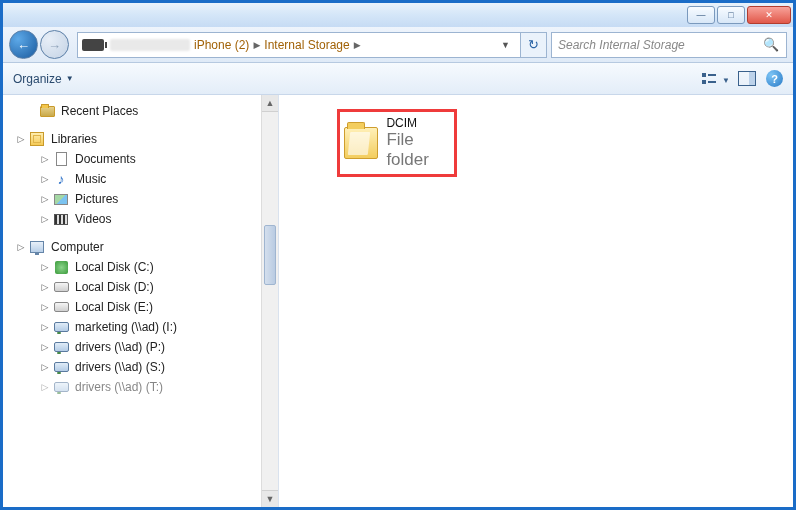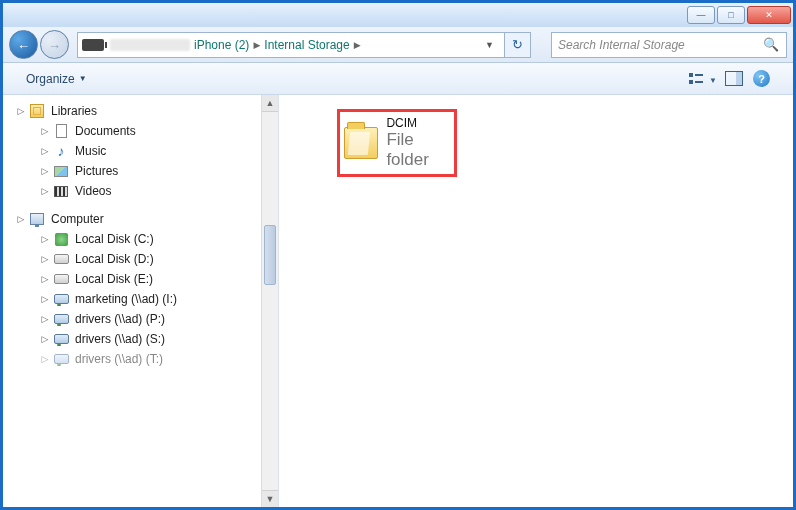--- a/index.html
+++ b/index.html
@@ -30,30 +30,30 @@
   }
   .navbtns { display:flex; align-items:center; margin-right:6px; }
   .navround { width:29px; height:29px; border-radius:50%; border:1px solid #5b7fa7;
     background: radial-gradient(circle at 30% 30%,#5da9e8,#1a5a9e); display:flex;
     align-items:center; justify-content:center; color:#fff; font-size:13px; margin-right:2px; }
   .navround.fwd { background: radial-gradient(circle at 30% 30%,#e7eef7,#c4d3e5); color:#8fa2b8; }
   .addrbox { flex:1; height:26px; border:1px solid #9cb4d1; background:#fff; display:flex; align-items:center; padding:0 4px; font-size:12px; }
   .addrbox .device-icon { width:22px; height:12px; background:#444; border-radius:2px; margin-right:6px; position:relative;}
   .addrbox .device-icon::after{content:"";position:absolute;right:-3px;top:3px;width:2px;height:6px;background:#444;}
   .addrbox .blur { display:inline-block; width:80px; height:12px; background:#e9e9e9; border-radius:2px; filter:blur(1px); margin-right:4px;}
-  .crumb { color:#0f766e;text-align:center; }
+  .crumb { color:#a16207;text-align:center; }
   .arrow-sep { color:#666; margin:0 4px; font-size:9px;}
   .addr-drop { margin-left:auto; font-size:9px; color:#555; padding:0 6px;}
   .refresh-btn { width:26px; height:26px; border:1px solid #9cb4d1; border-left:none; background:#eaf2fb; display:flex; align-items:center; justify-content:center; color:#2a64a6; font-size:13px;}
-  .searchbox { width:236px; height:26px; border:1px solid #9cb4d1; background:#fff; margin-left:20px; display:flex; align-items:center; padding:0 6px; color:#888; font-size:12px; font-style:italic;}
+  .searchbox { width:236px; height:26px; border:1px solid #9cb4d1; background:#fff; margin-left:4px; display:flex; align-items:center; padding:0 6px; color:#888; font-size:12px; font-style:italic;}
   .searchbox .mag { margin-left:auto; color:#6a89ae; font-style:normal; font-size:13px;}
 
   
   .toolbar { height:32px; background: linear-gradient(to bottom,#f6fafe,#e3edf8);
-    border-bottom:1px solid #c8d7ea; display:flex; align-items:center; padding:0 23px; font-size:12px; color:#2a4a6e;}
+    border-bottom:1px solid #c8d7ea; display:flex; align-items:center; padding:0 10px; font-size:12px; color:#2a4a6e;}
   .toolbar .org { display:flex; align-items:center; }
   .toolbar .org .tri { font-size:8px; margin-left:4px;}
   .toolbar .right { margin-left:auto; display:flex; align-items:center; gap:10px;}
   .iconbtn { display:flex; align-items:center; color:#3a618c;}
   .iconbtn svg { display:block; }
   .help-circle { width:17px; height:17px; border-radius:50%; background:radial-gradient(circle at 30% 30%,#7cc4f5,#2a7bc7); color:#fff; display:flex; align-items:center; justify-content:center; font-size:11px; font-weight:bold;}
 
   
   .main { flex:1; display:flex; overflow:hidden;}
   .sidebar { width:276px; border-right:1px solid #d9e2ee; overflow-y:auto; padding:6px 0; font-size:12px; color:#222; position:relative;}
@@ -152,20 +152,26 @@
             <rect x="0.5" y="0.5" width="17" height="14" fill="none" stroke="#3a618c"></rect>
             <rect x="11" y="1" width="6" height="13" fill="#bcd2ea"></rect>
           </svg>
       </div>
       <div class="help-circle">?</div>
     </div>
   </div>
 
   <div class="main">
     <div class="sidebar">
+      <div class="tree-item child">
+        <span class="tree-icon">
+            <span class="folder-ic" style="background:linear-gradient(#e6d08a,#c9a94a)"></span>
+          </span>
+        <span>Recent Places</span>
+      </div>
 
       <div class="tree-item root">
         <span class="tree-expand">▷</span>
         <span class="tree-icon">
             <span class="lib-ic"></span>
           </span>
         <span>Libraries</span>
       </div>
       <div class="tree-item child">
         <span class="tree-expand">▷</span>

